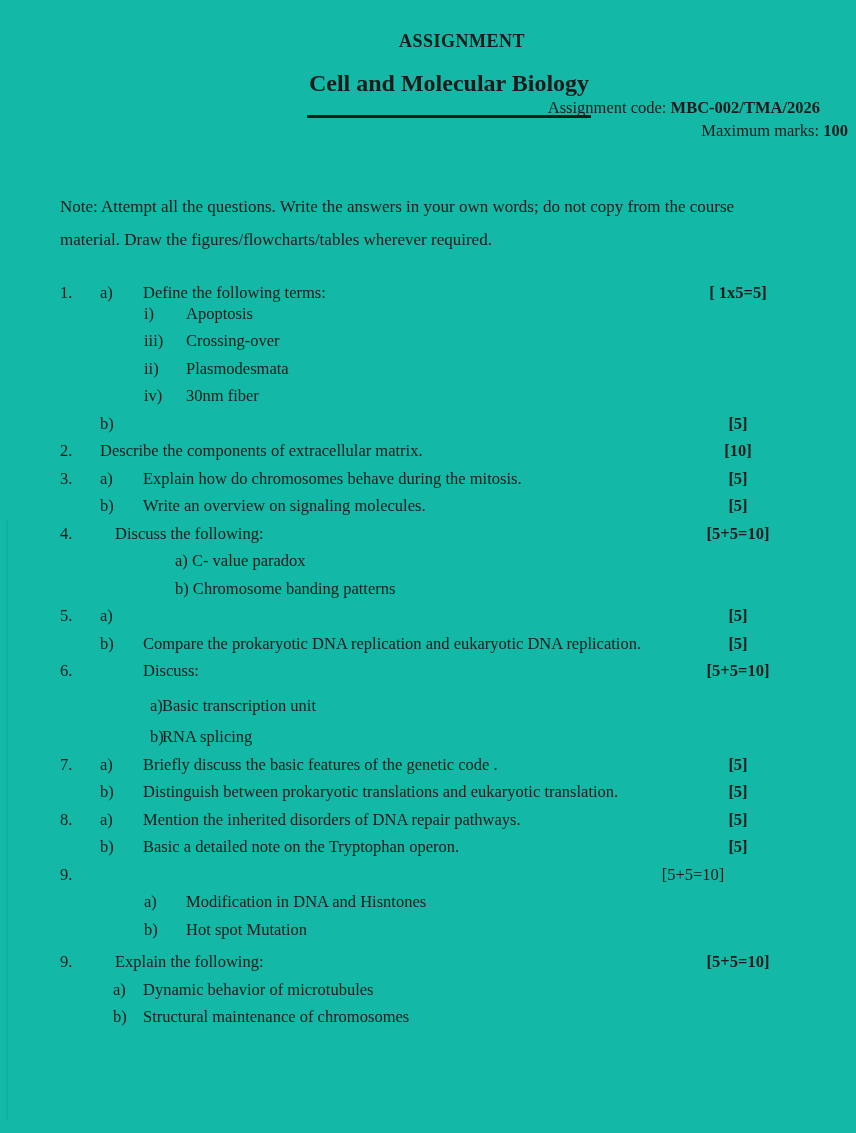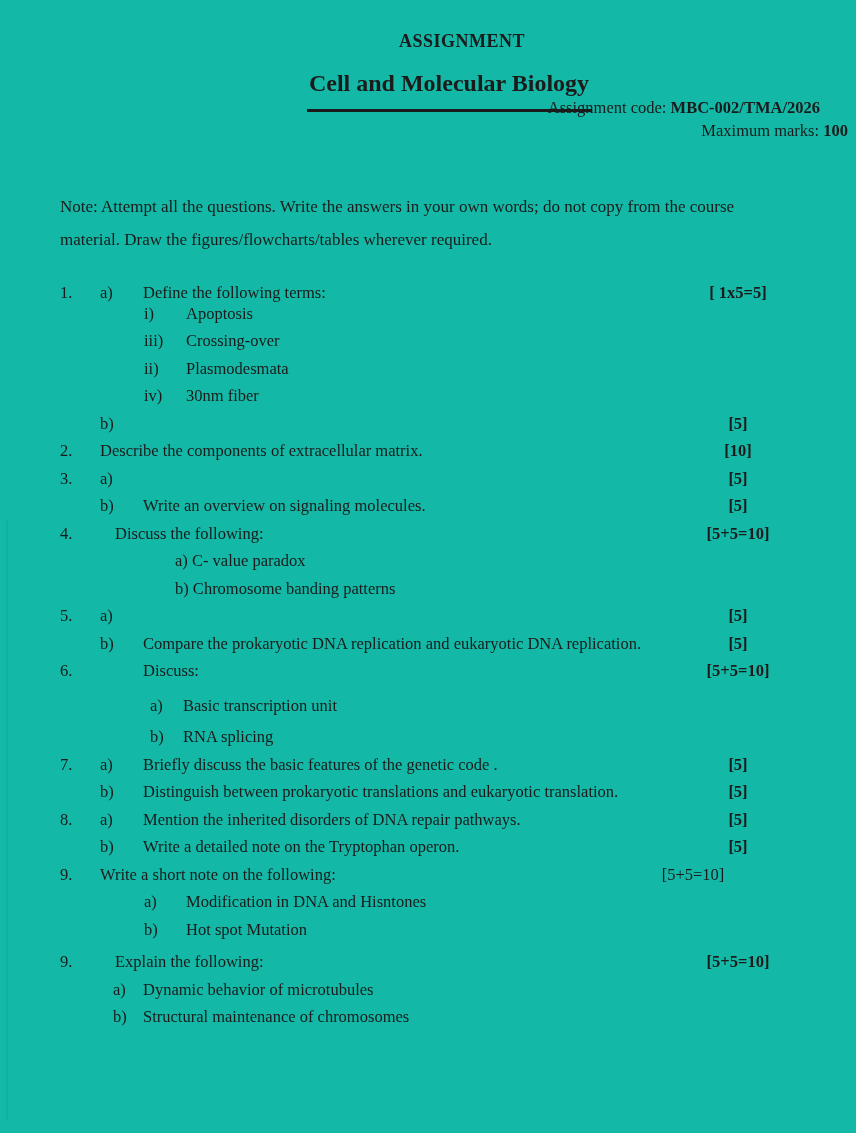--- a/index.html
+++ b/index.html
@@ -25,21 +25,21 @@
     position:absolute; top:31px; left:0; right:0;
     text-align:center; font-weight:bold; font-size:18px; letter-spacing:.5px;
   }
   .kicker > span { display:inline-block; transform:translateX(34px); }
   .title-wrap {
     position:absolute; top:70px; left:0; right:0; text-align:center;
   }
   .title {
     display:inline-block; transform:translateX(21px);
     font-weight:bold; font-size:24px;
-    border-bottom:3px solid #1b1b1b; padding:0 2px 12px 2px;
+    border-bottom:3px solid #1b1b1b; padding:0 2px 18px 2px;
   }
   .meta {
     position:absolute; top:97px; right:36px;
     text-align:right; font-size:16.5px; line-height:22.5px;
   }
   .meta-line:nth-child(2) { margin-right:-28px; }
   .meta-line .b { font-weight:bold; }
   .note {
     position:absolute; top:190px; left:60px; width:750px;
     font-size:17px; line-height:33px;
@@ -52,21 +52,21 @@
   .row span { position:absolute; top:0; }
   .num    { left:60px; }
   .letter { left:100px; }
   .q .text        { left:143px; }
   .q-noletter .text { left:100px; }
   .q-inset .text  { left:115px; }
   .sub-roman .marker { left:144px; }
   .sub-roman .text   { left:186px; }
   .sub-plain .text   { left:175px; }
   .sub-tight .marker { left:150px; }
-  .sub-tight .text   { left:183px; }
+  .sub-tight .text   { left:162px; }
   .sub-close .marker { left:113px; }
   .sub-close .text   { left:143px; }
   .marks {
     left:683px; width:110px; text-align:center;
     font-weight:bold;
   }
   .marks.shift { transform:translateX(-45px); font-weight:normal; }
   .mod-tight  { margin-top:-7px; }
   .mod-loose  { margin-top:7px; }
   .mod-loose2 { margin-top:4px; }
@@ -121,20 +121,21 @@
         <span class="marks">[5]</span>
       </div>
       <div class="row q-noletter">
         <span class="num">2.</span>
         <span class="text">Describe the components of extracellular matrix.</span>
         <span class="marks">[10]</span>
       </div>
       <div class="row q">
         <span class="num">3.</span>
         <span class="letter">a)</span>
+        <span class="text">Explain how do chromosomes behave during the mitosis.</span>
         <span class="marks">[5]</span>
       </div>
       <div class="row q">
         <span class="letter">b)</span>
         <span class="text">Write an overview on signaling molecules.</span>
         <span class="marks">[5]</span>
       </div>
       <div class="row q-inset">
         <span class="num">4.</span>
         <span class="text">Discuss the following:</span>
@@ -181,26 +182,25 @@
         <span class="marks">[5]</span>
       </div>
       <div class="row q">
         <span class="num">8.</span>
         <span class="letter">a)</span>
         <span class="text">Mention the inherited disorders of DNA repair pathways.</span>
         <span class="marks">[5]</span>
       </div>
       <div class="row q">
         <span class="letter">b)</span>
-        <span class="text">Write a detailed note on the Tryptophan operon.</span>
+        <span class="text">Basic a detailed note on the Tryptophan operon.</span>
         <span class="marks">[5]</span>
       </div>
       <div class="row q-noletter">
         <span class="num">9.</span>
-        <span class="text">Write a short note on the following:</span>
         <span class="marks shift">[5+5=10]</span>
       </div>
       <div class="row sub-roman">
         <span class="marker">a)</span>
         <span class="text">Modification in DNA and Hisntones</span>
       </div>
       <div class="row sub-roman">
         <span class="marker">b)</span>
         <span class="text">Hot spot Mutation</span>
       </div>

